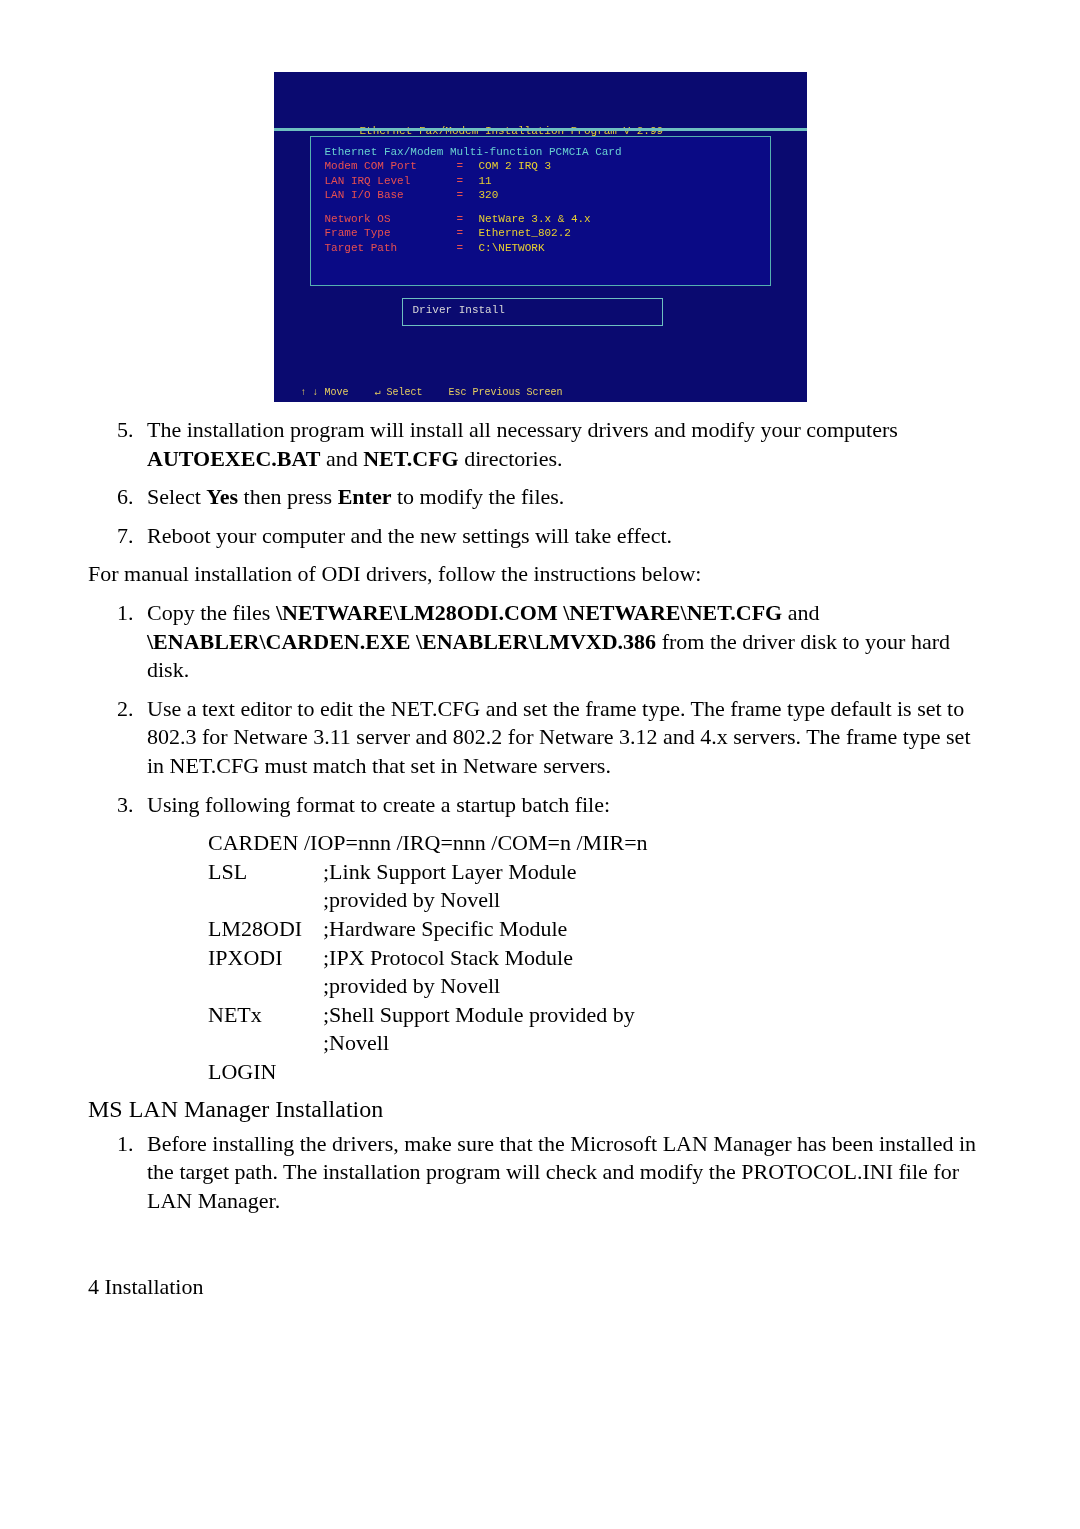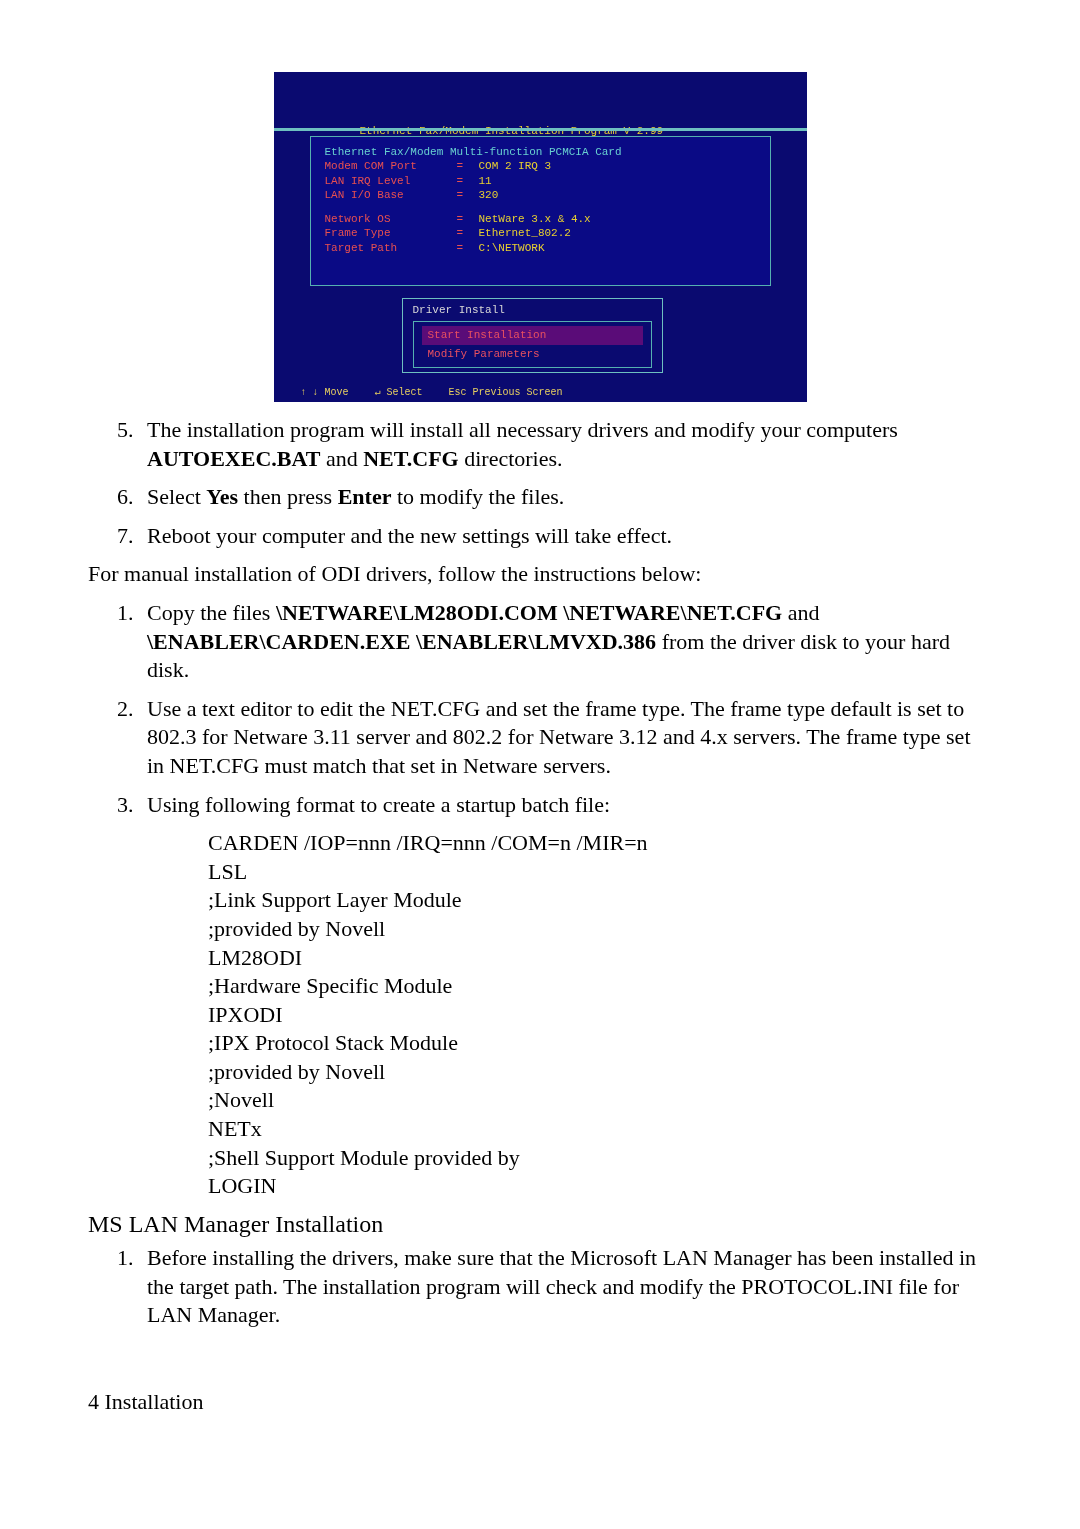--- a/index.html
+++ b/index.html
@@ -82,21 +82,21 @@
     margin: 0;
   }
   ol > li {
     padding-left: 8px;
     margin-bottom: 10px;
   }
   .para { margin: 8px 0 10px 0;}
   .batch-block {
     margin: 0 0 0 120px;
   }
-  .batch-row { display: flex; flex-direction: column; }
+  .batch-row { display: flex; }
   .batch-row .cmd { width: 115px; }
   .batch-row .comment { }
   .batch-full { }
   h3.section {
     font-size: 24px;
     font-weight: normal;
     margin: 8px 0 4px 0;
   }
   .page-footer {
     margin-top: 58px;
@@ -151,24 +151,20 @@
       <div class="scr-row">
           <span class="lbl">Target Path</span>
           <span class="eq">=</span>
           <span class="val">C:\NETWORK</span>
         </div>
     </div>
   </div>
 
   <div class="scr-box2">
     <div class="boxTitle">Driver Install</div>
-    <div class="innerBorder">
-      <div class="scr-menuItem active">Start Installation</div>
-      <div class="scr-menuItem">Modify Parameters</div>
-    </div>
   </div>
 
   <div class="scr-footer">
     <span>↑ ↓ Move</span>
     <span>↵ Select</span>
     <span>Esc Previous Screen</span>
   </div>
 </div>
 
 <ol start="5">
@@ -201,26 +197,26 @@
     </div>
   <div class="batch-row">
       <span class="cmd">IPXODI</span>
       <span class="comment">;IPX Protocol Stack Module</span>
     </div>
   <div class="batch-row">
       <span class="cmd"></span>
       <span class="comment">;provided by Novell</span>
     </div>
   <div class="batch-row">
+      <span class="cmd">NETx</span>
+      <span class="comment">;Shell Support Module provided by</span>
+    </div>
+  <div class="batch-row">
       <span class="cmd"></span>
       <span class="comment">;Novell</span>
-    </div>
-  <div class="batch-row">
-      <span class="cmd">NETx</span>
-      <span class="comment">;Shell Support Module provided by</span>
     </div>
   <div class="batch-row">
       <span class="cmd">LOGIN</span>
       <span class="comment"></span>
     </div>
 </div>
 
 <h3 class="section">MS LAN Manager Installation</h3>
 
 <ol>

